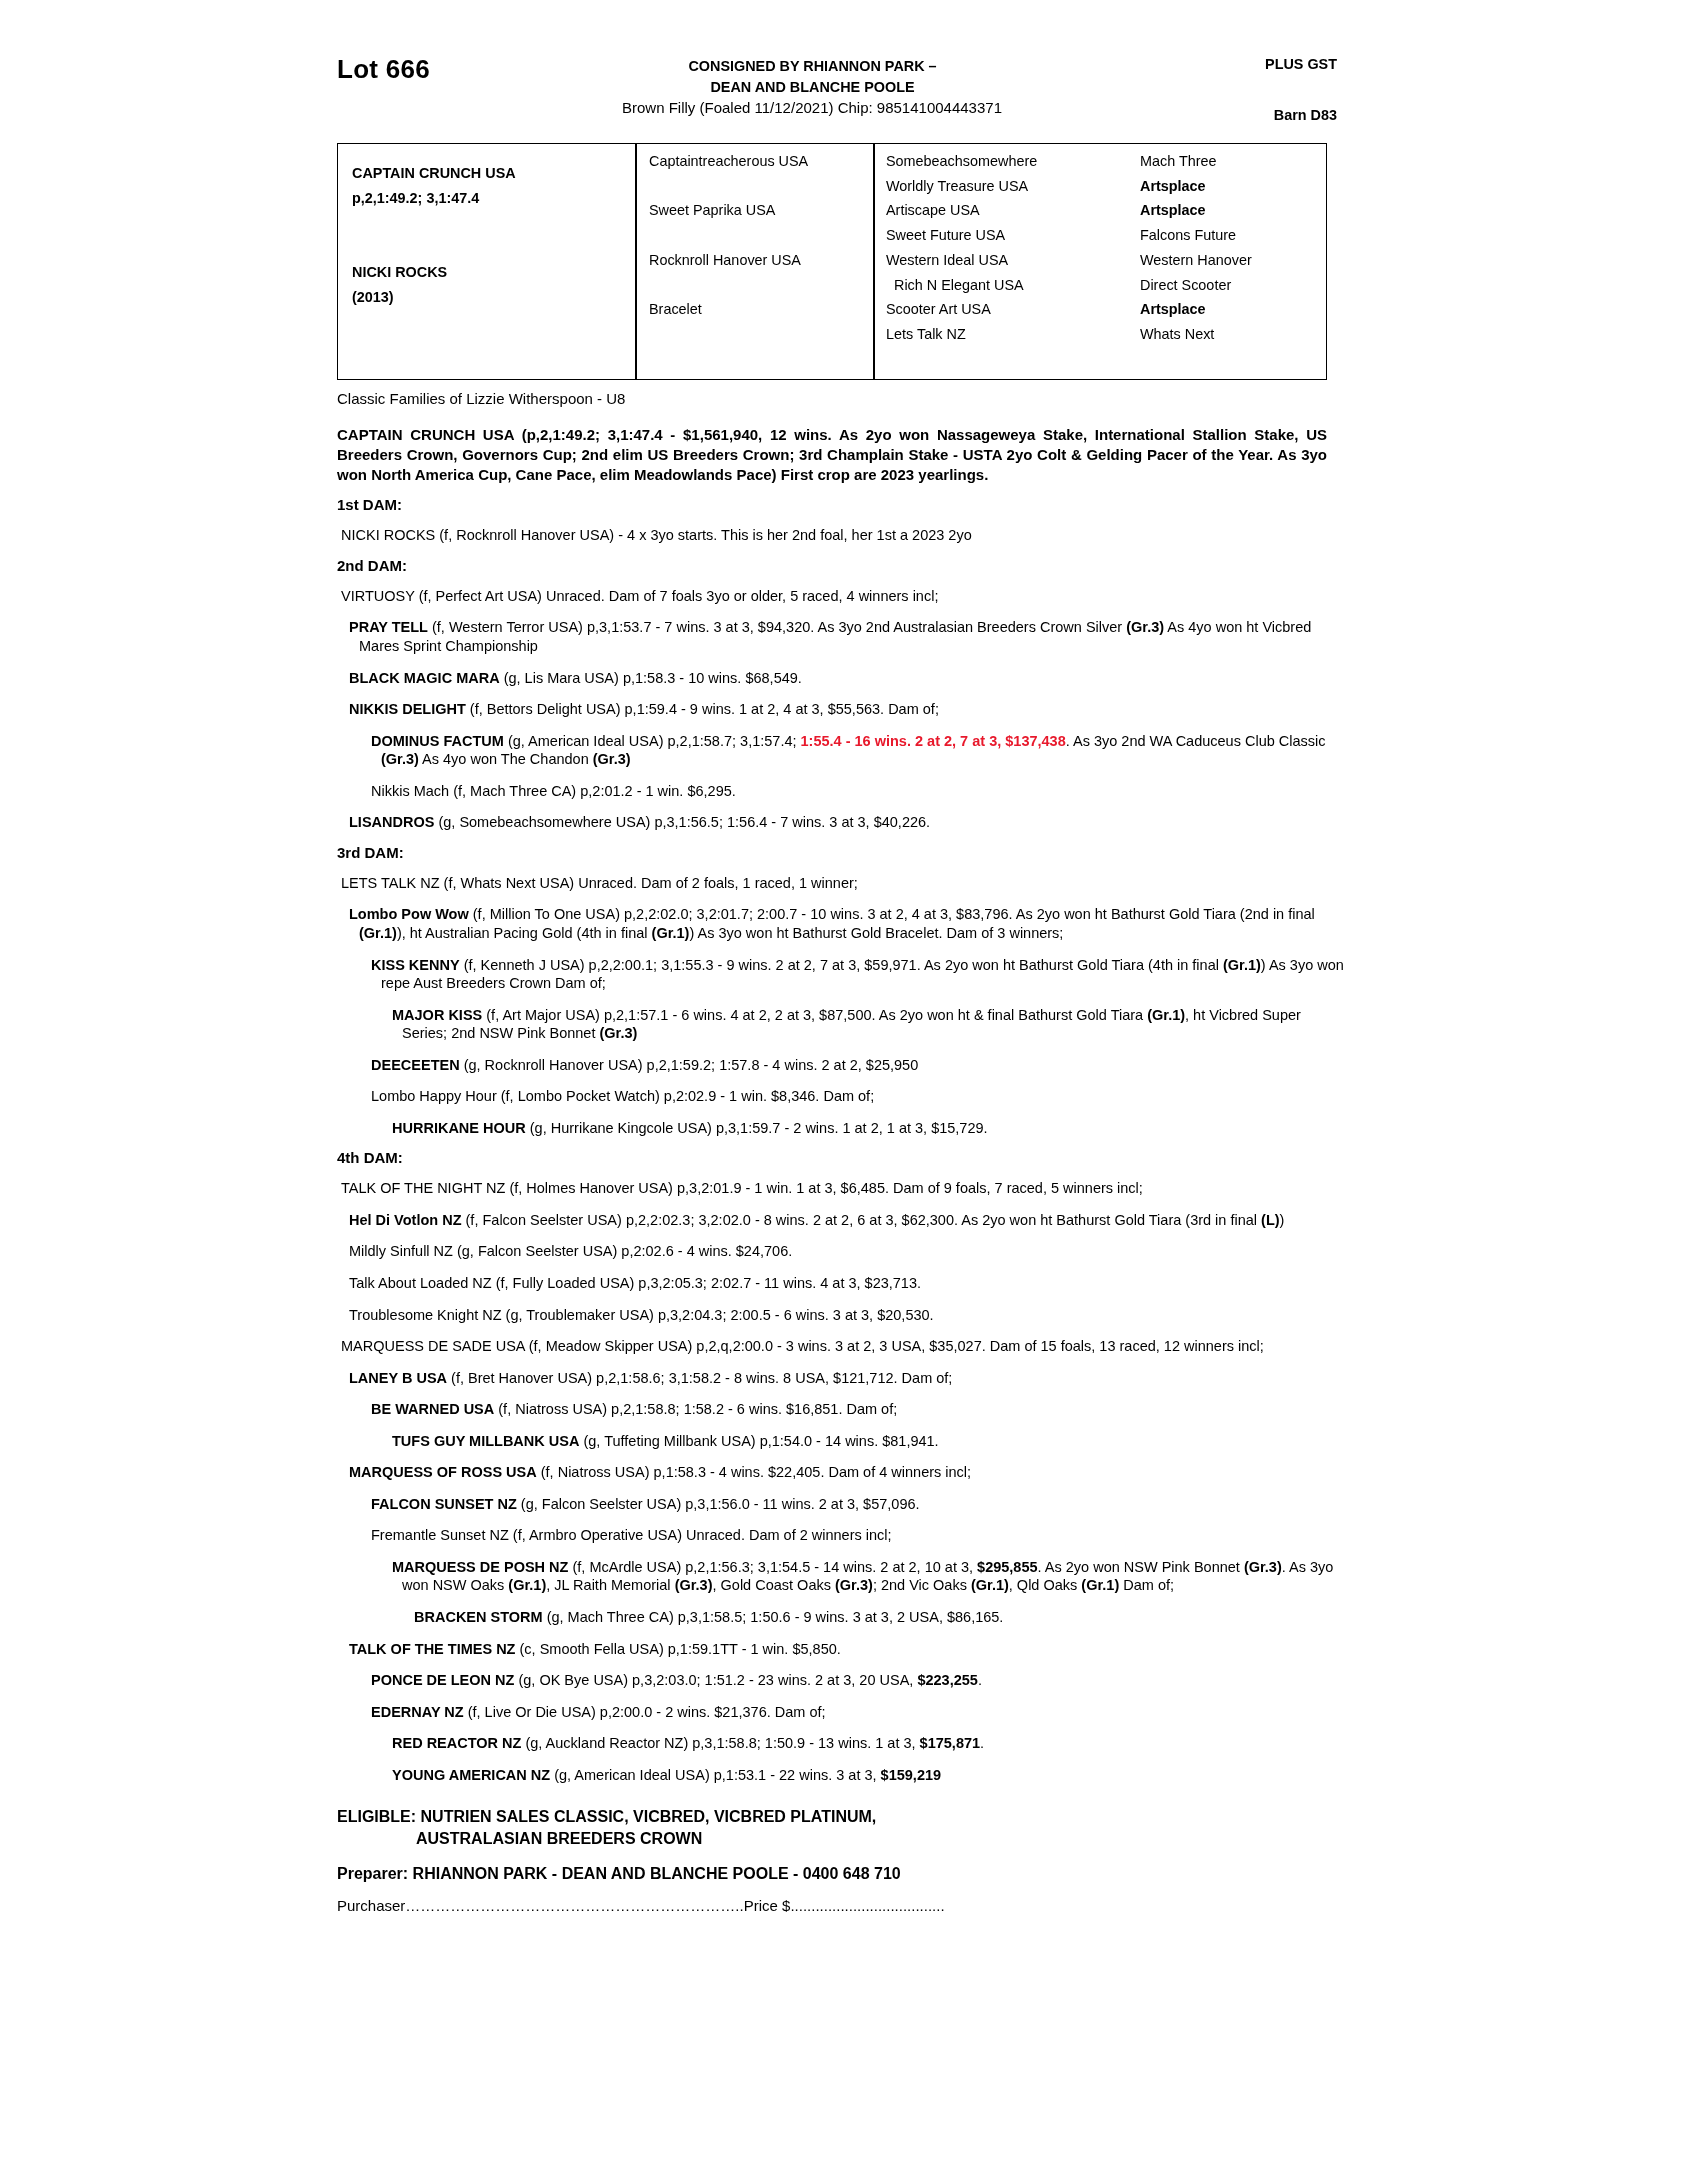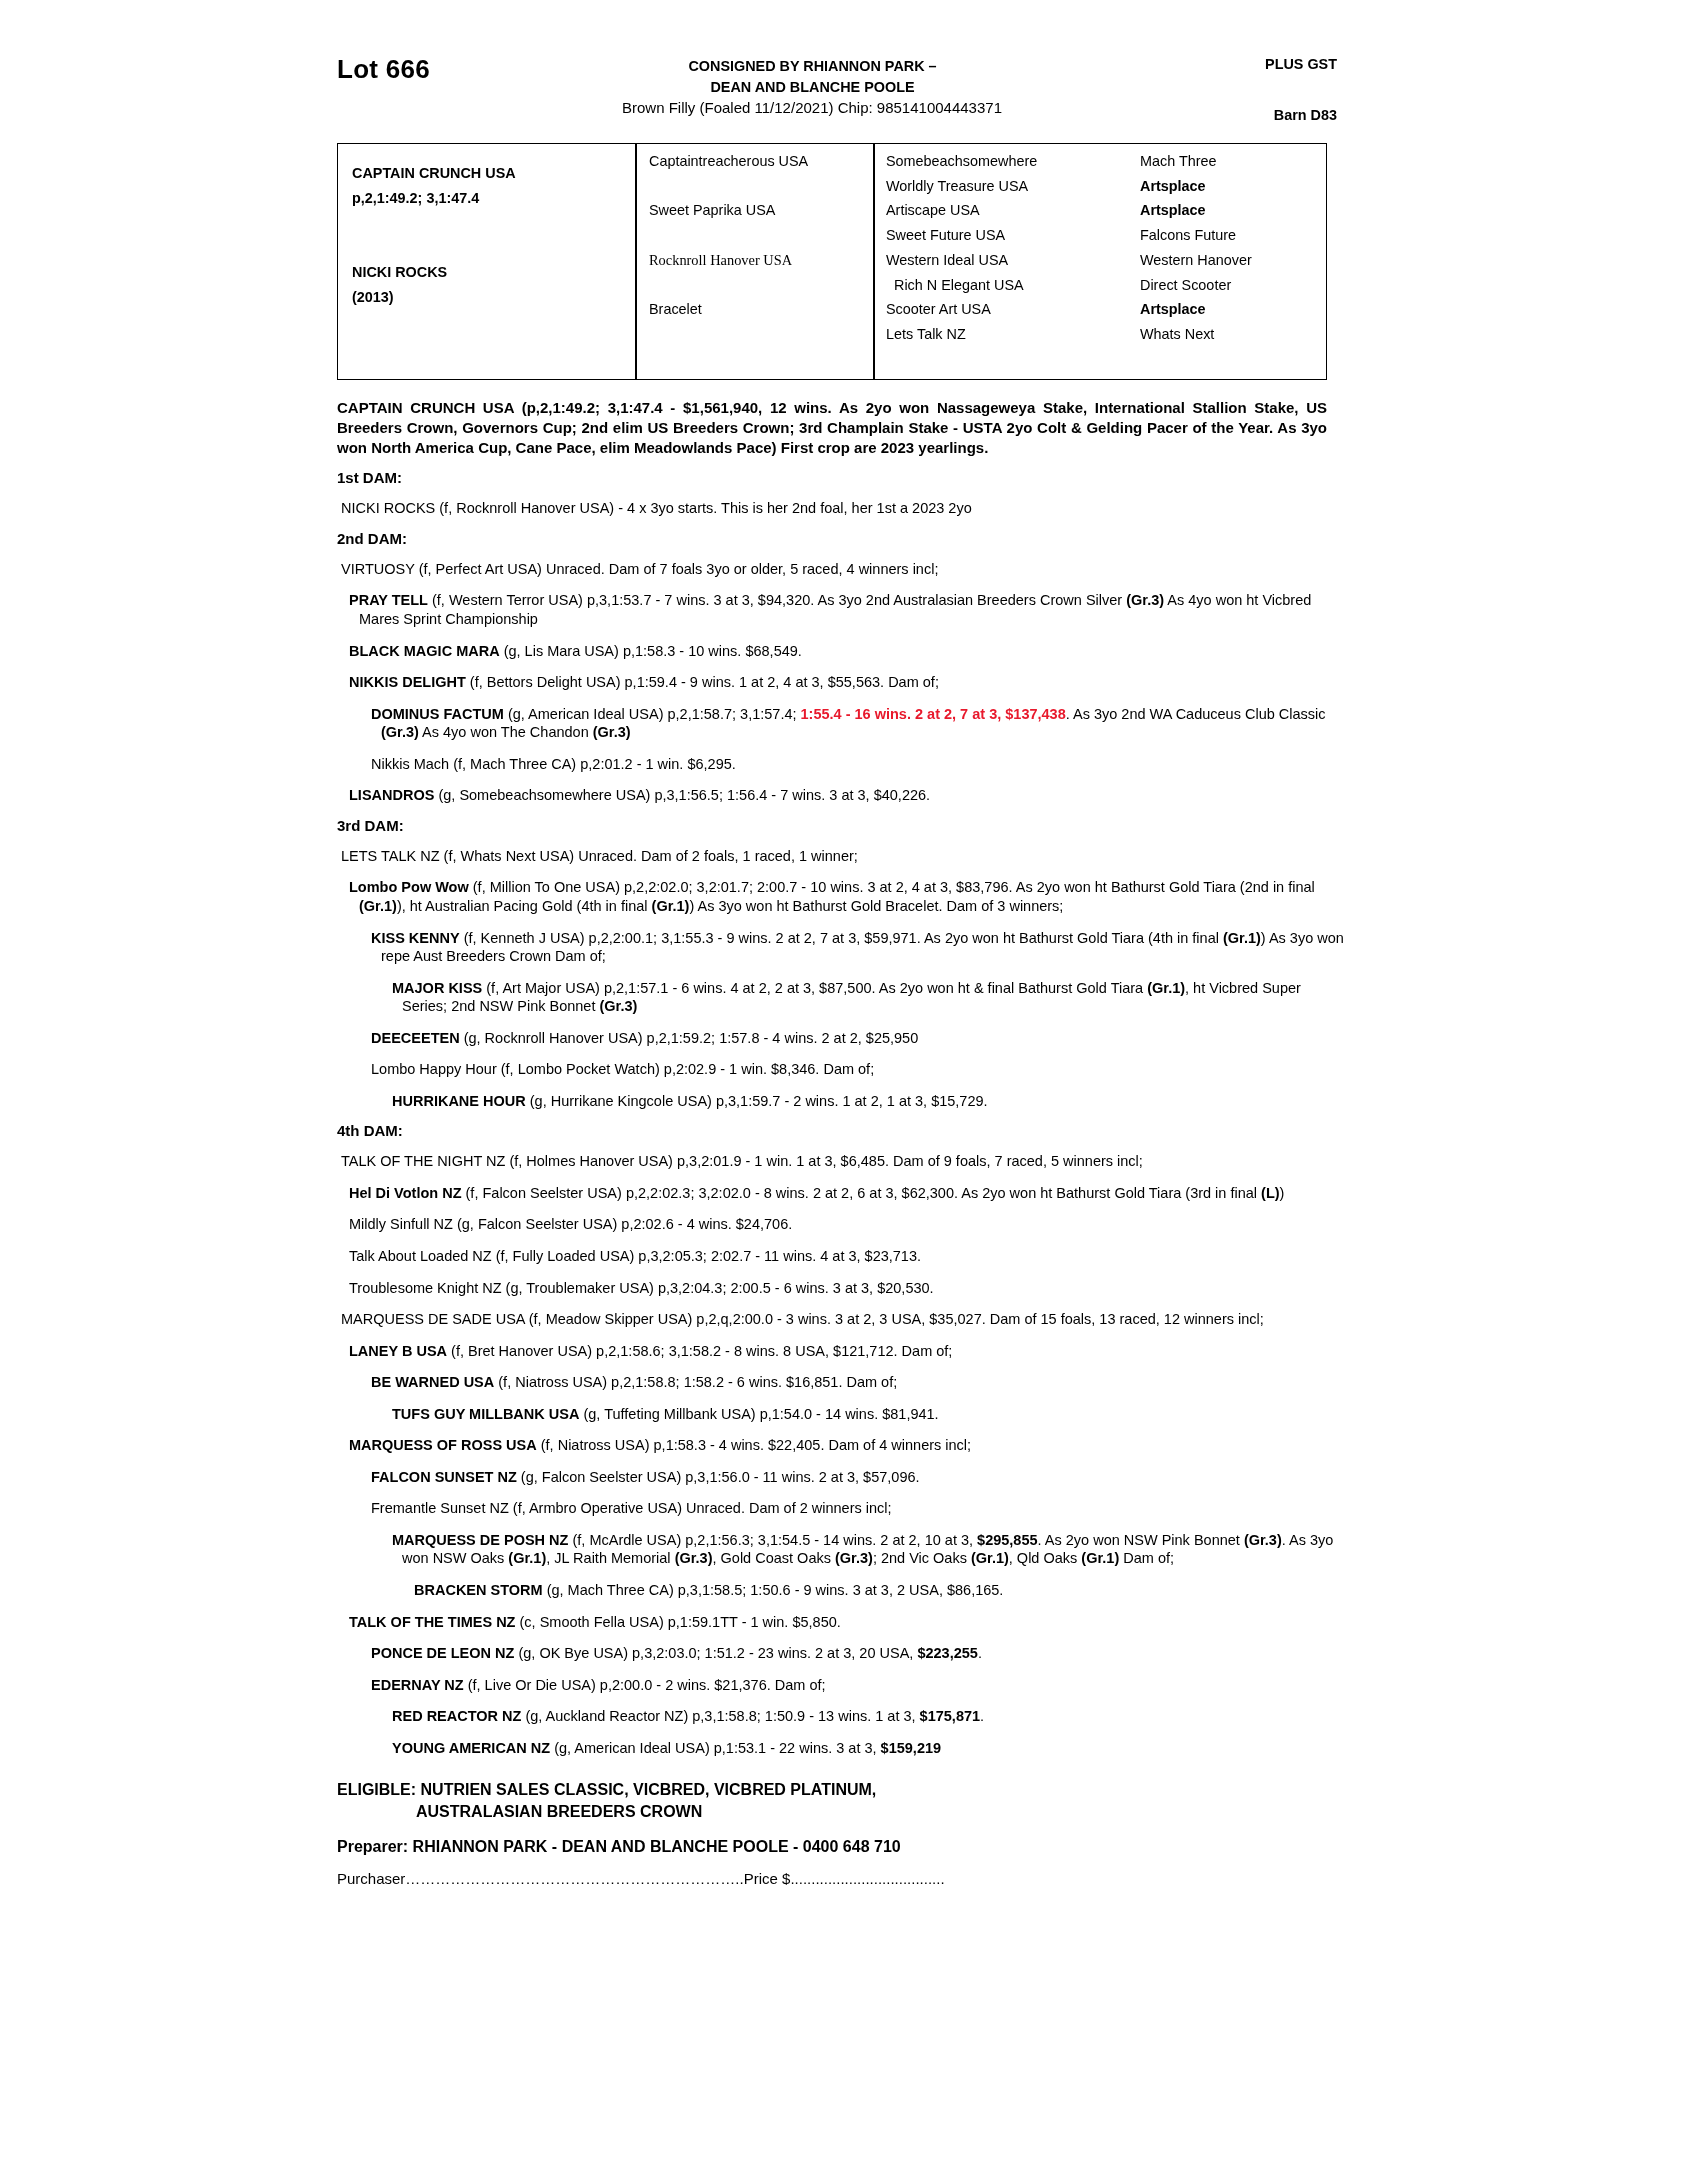--- a/index.html
+++ b/index.html
@@ -173,21 +173,21 @@
       <div class="vline v1"></div>
       <div class="vline v2"></div>
 
       <div class="ped-row col1 bold" style="top:22px;">CAPTAIN CRUNCH USA</div>
       <div class="ped-row col1 bold" style="top:47px;">p,2,1:49.2; 3,1:47.4</div>
       <div class="ped-row col1 bold" style="top:121px;">NICKI ROCKS</div>
       <div class="ped-row col1 bold" style="top:146px;">(2013)</div>
 
       <div class="ped-row col2" style="top:10px;">Captaintreacherous USA</div>
       <div class="ped-row col2" style="top:59px;">Sweet Paprika USA</div>
-      <div class="ped-row col2" style="top:109px;font-family:Liberation Serif, serif;">Rocknroll Hanover USA</div>
+      <div class="ped-row col2" style="top:109px;">Rocknroll Hanover USA</div>
       <div class="ped-row col2" style="top:158px;">Bracelet</div>
 
       <div class="ped-row col3" style="top:10px;">Somebeachsomewhere</div>
       <div class="ped-row col3" style="top:35px;">Worldly Treasure USA</div>
       <div class="ped-row col3" style="top:59px;">Artiscape USA</div>
       <div class="ped-row col3" style="top:84px;">Sweet Future USA</div>
       <div class="ped-row col3" style="top:109px;">Western Ideal USA</div>
       <div class="ped-row col3" style="top:134px;margin-left:8px;">Rich N Elegant USA</div>
       <div class="ped-row col3" style="top:158px;">Scooter Art USA</div>
       <div class="ped-row col3" style="top:183px;">Lets Talk NZ</div>
@@ -195,20 +195,21 @@
       <div class="ped-row col4" style="top:10px;">Mach Three</div>
       <div class="ped-row col4 bold" style="top:35px;">Artsplace</div>
       <div class="ped-row col4 bold" style="top:59px;">Artsplace</div>
       <div class="ped-row col4" style="top:84px;">Falcons Future</div>
       <div class="ped-row col4" style="top:109px;">Western Hanover</div>
       <div class="ped-row col4" style="top:134px;">Direct Scooter</div>
       <div class="ped-row col4 bold" style="top:158px;">Artsplace</div>
       <div class="ped-row col4" style="top:183px;">Whats Next</div>
     </div>
 
+    <div class="classic">Classic Families of Lizzie Witherspoon - U8</div>
 
     <div class="sire-block">CAPTAIN CRUNCH USA (p,2,1:49.2; 3,1:47.4 - $1,561,940, 12 wins. As 2yo won Nassageweya Stake, International Stallion Stake, US Breeders Crown, Governors Cup; 2nd elim US Breeders Crown; 3rd Champlain Stake - USTA 2yo Colt &amp; Gelding Pacer of the Year. As 3yo won North America Cup, Cane Pace, elim Meadowlands Pace) First crop are 2023 yearlings.</div>
 
     <div id="dam-container">
         <div class="dam-head">1st DAM:</div>
         <div class="line i0">NICKI ROCKS (f, Rocknroll Hanover USA) - 4 x 3yo starts. This is her 2nd foal, her 1st a 2023 2yo</div>
         <div class="dam-head">2nd DAM:</div>
         <div class="line i0">VIRTUOSY (f, Perfect Art USA) Unraced. Dam of 7 foals 3yo or older, 5 raced, 4 winners incl;</div>
         <div class="line i1"><b>PRAY TELL</b> (f, Western Terror USA) p,3,1:53.7 - 7 wins. 3 at 3, $94,320. As 3yo 2nd Australasian Breeders Crown Silver <b>(Gr.3)</b> As 4yo won ht Vicbred Mares Sprint Championship</div>
         <div class="line i1"><b>BLACK MAGIC MARA</b> (g, Lis Mara USA) p,1:58.3 - 10 wins. $68,549.</div>

